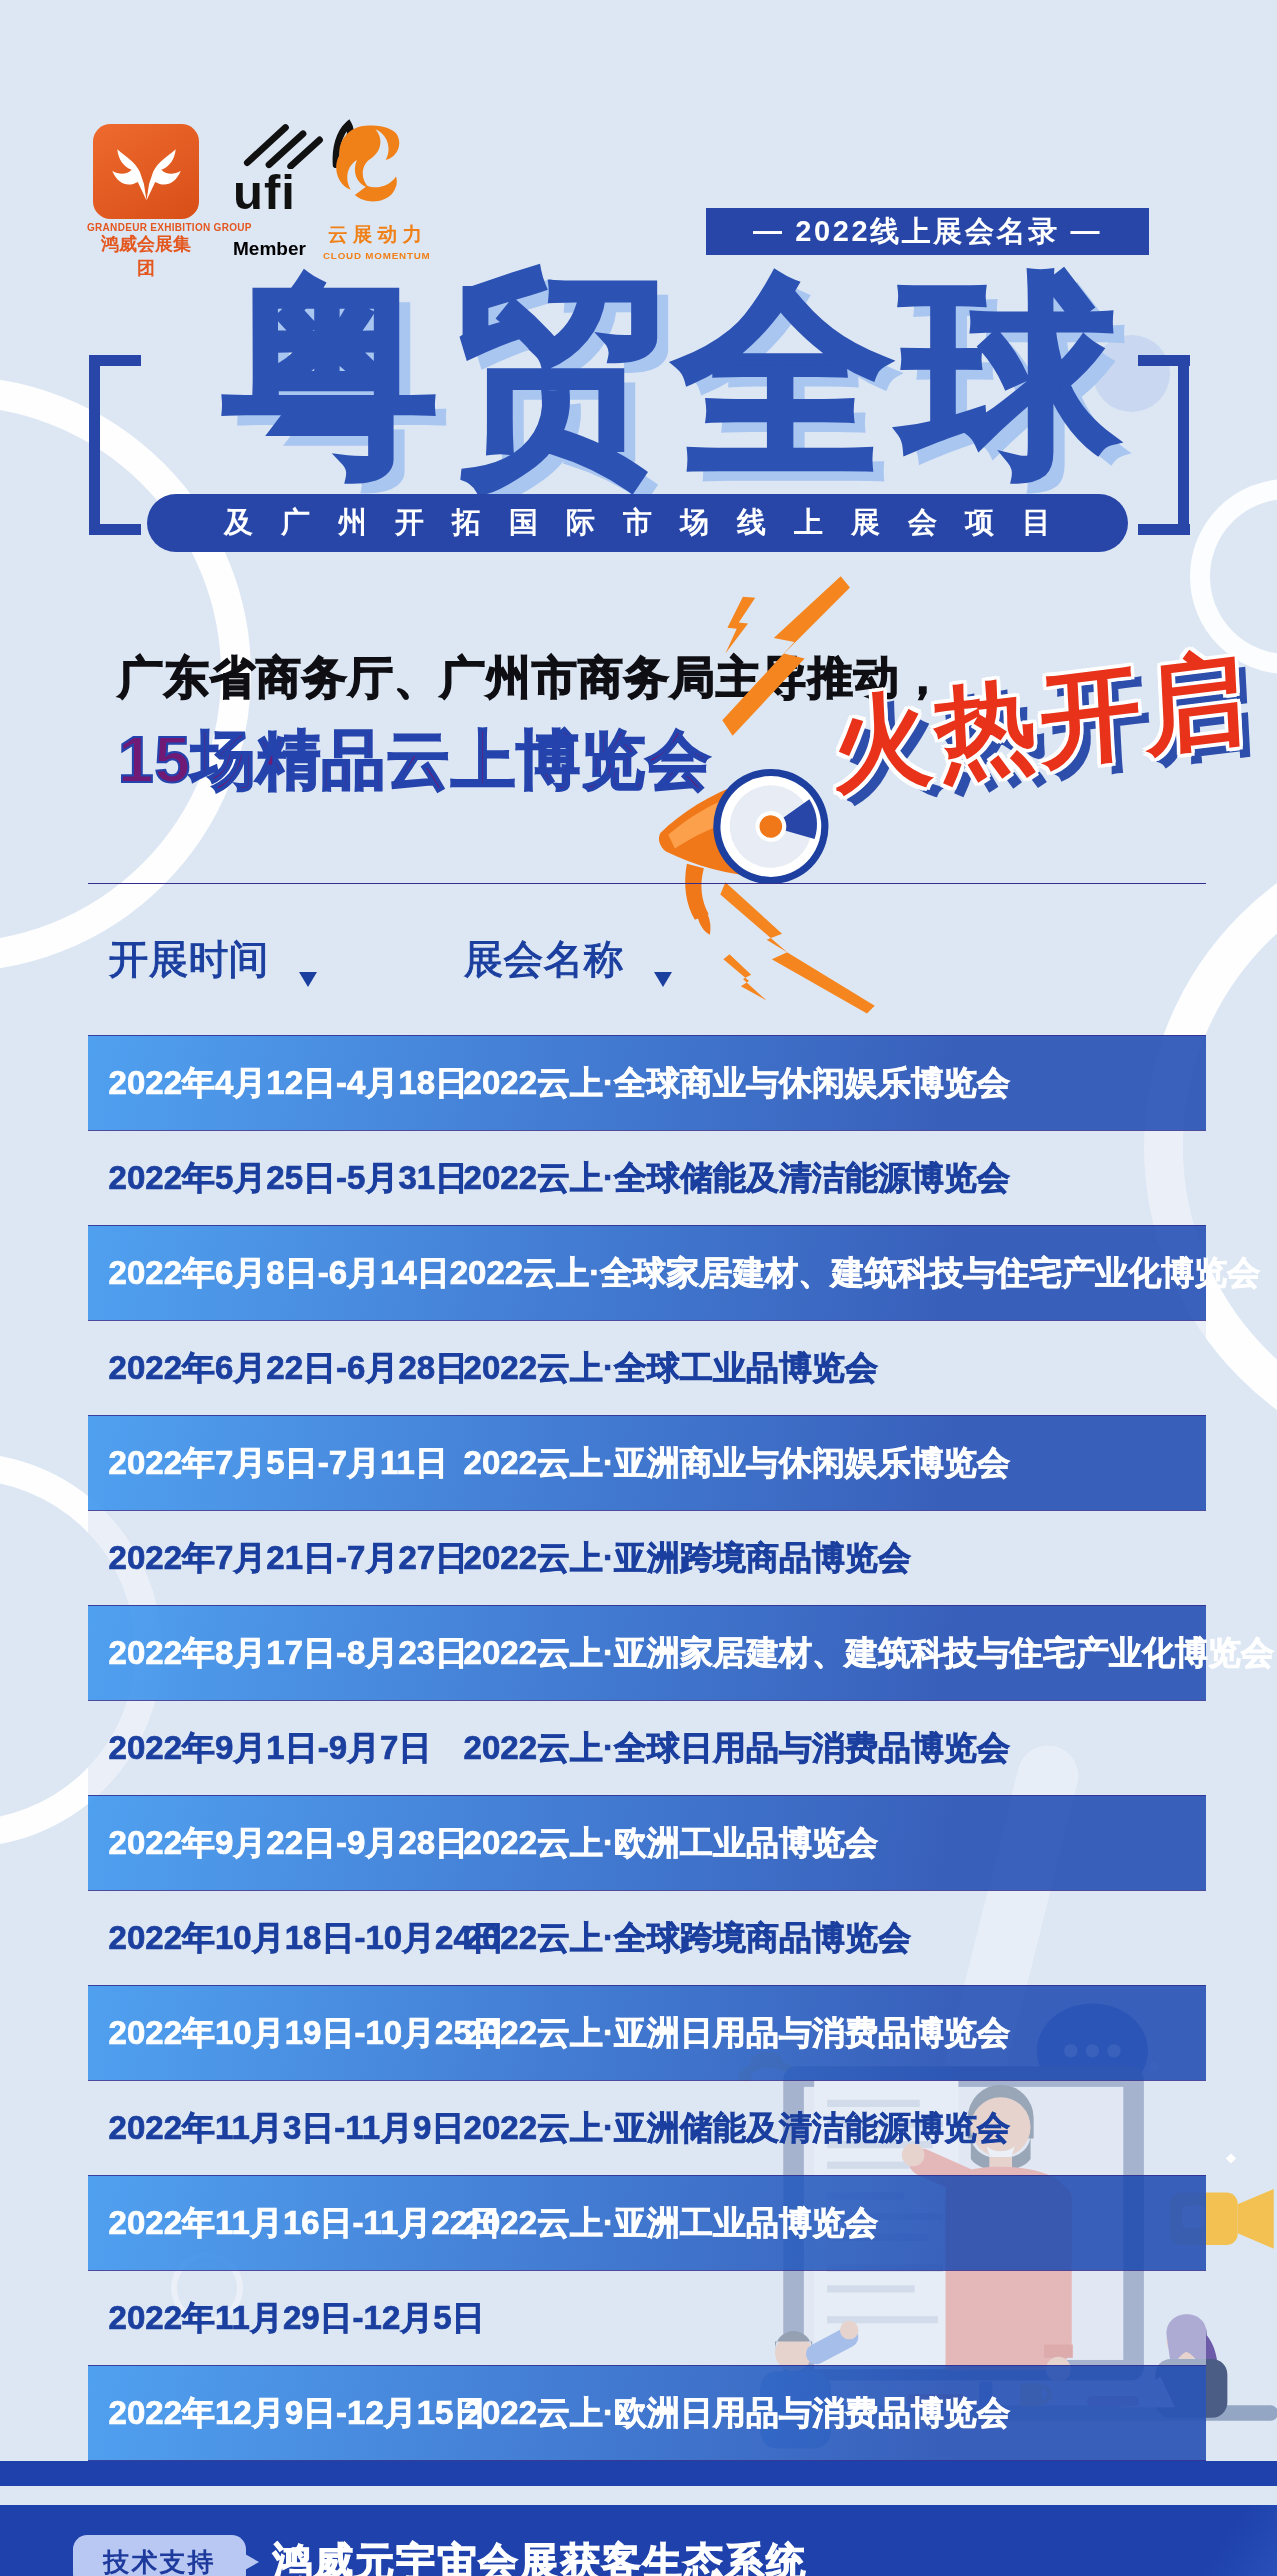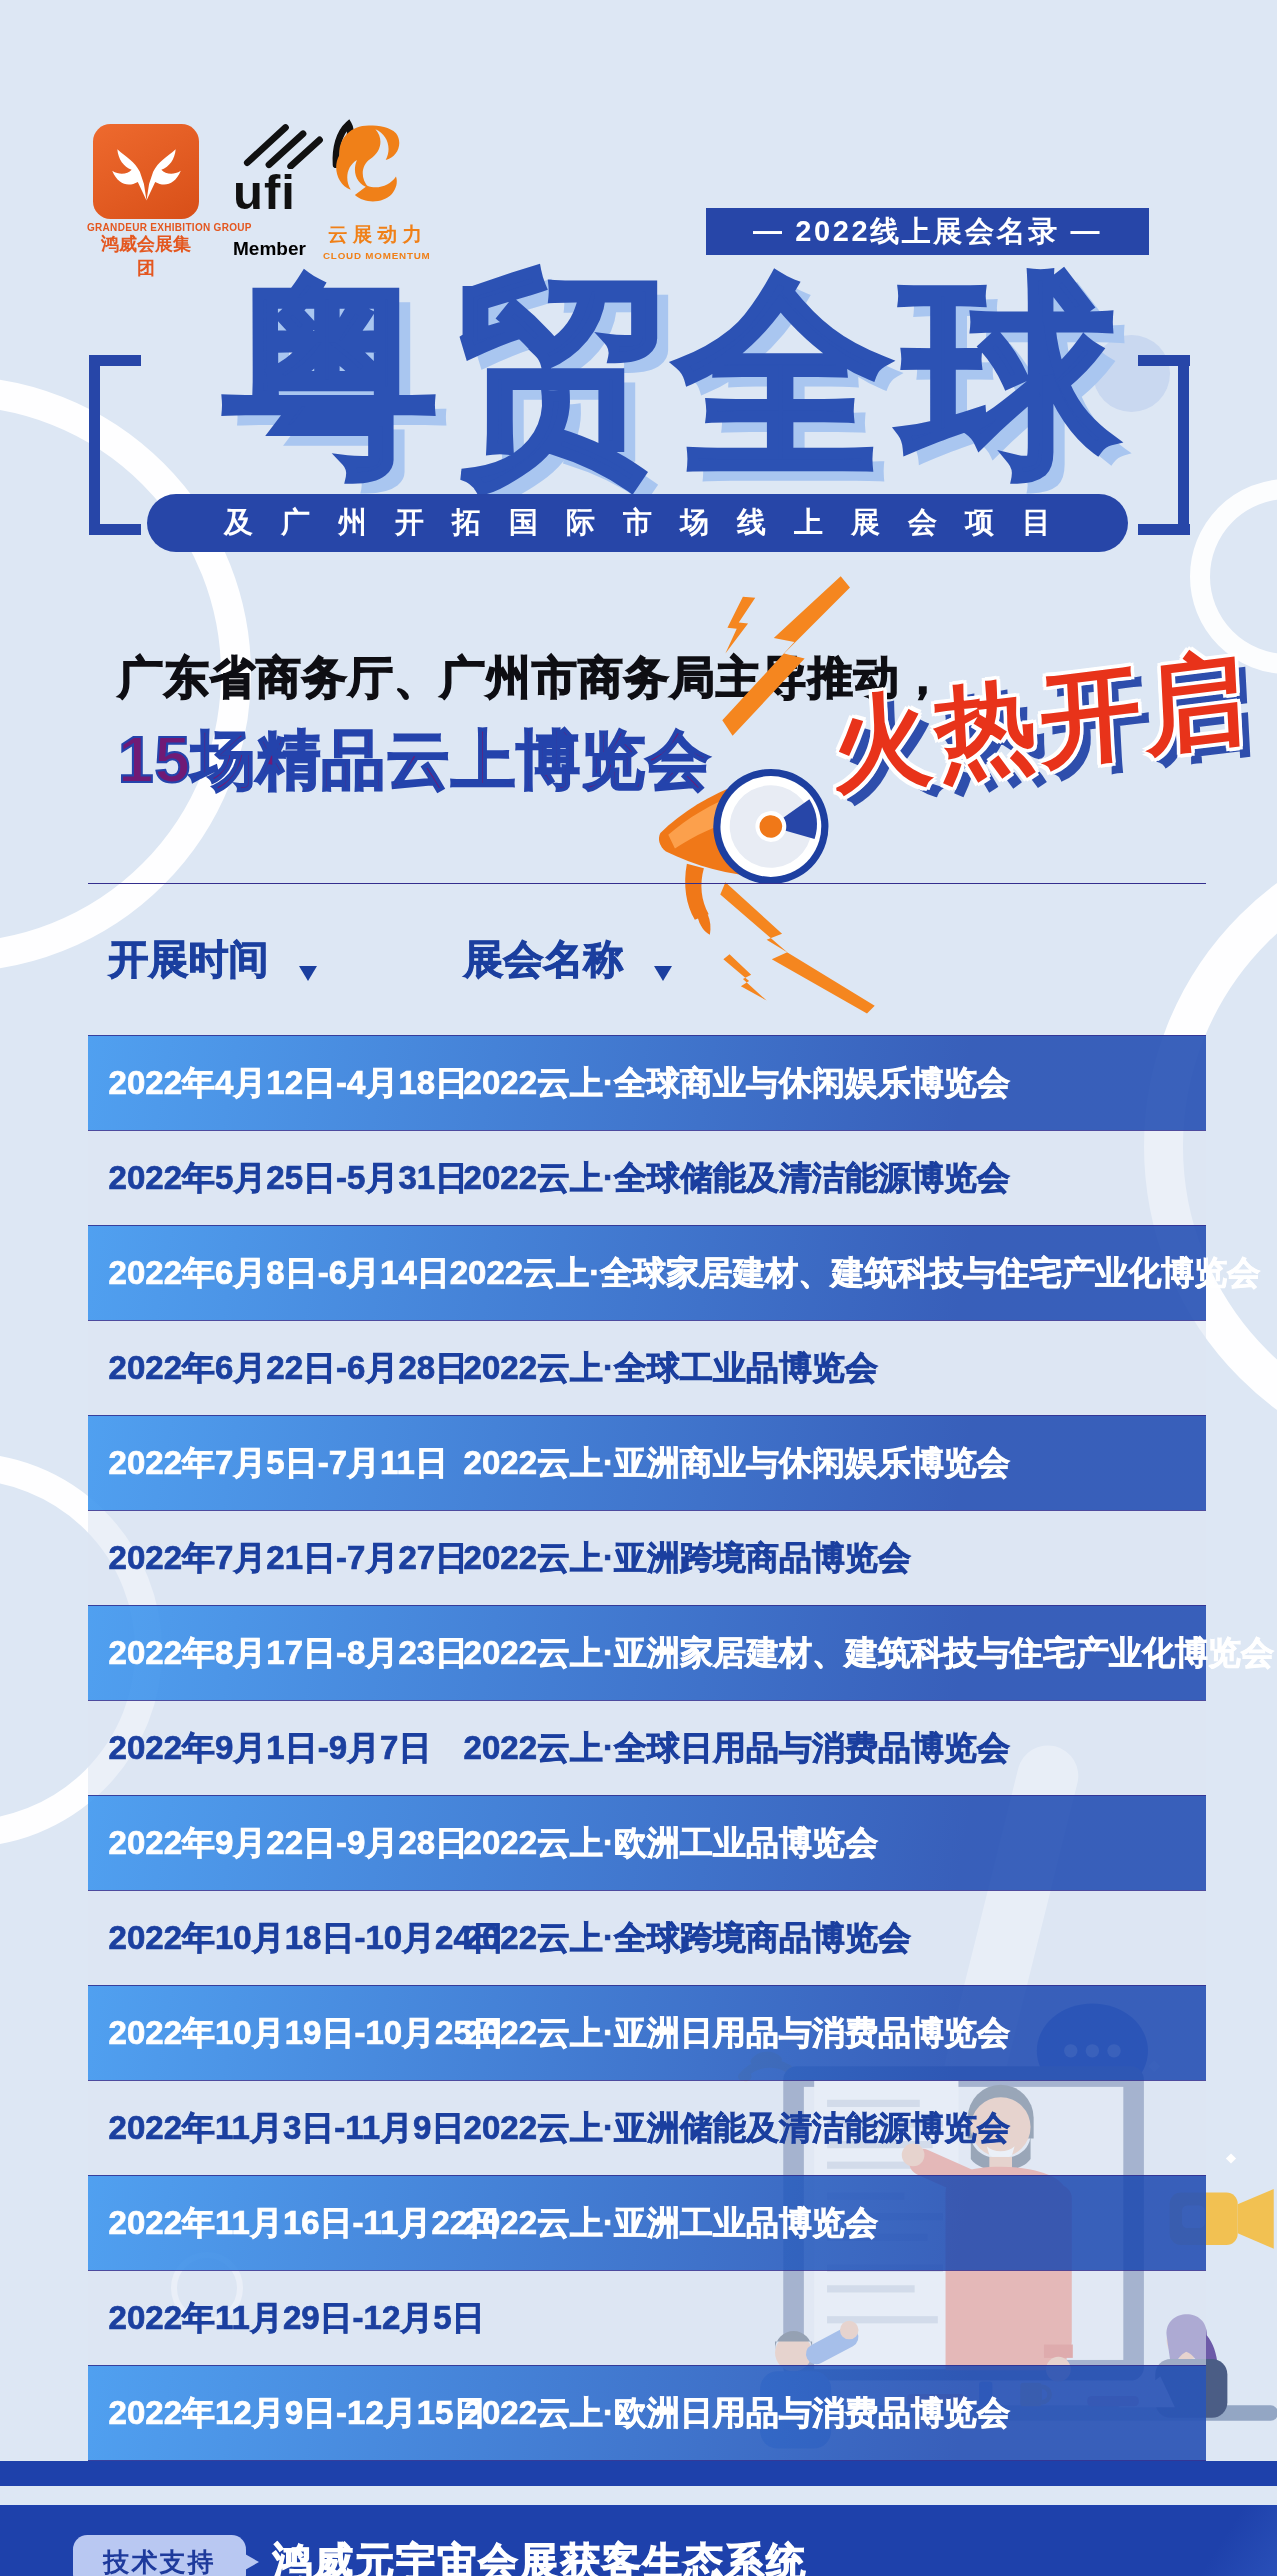--- a/index.html
+++ b/index.html
@@ -61,21 +61,21 @@
   .bolt-top{position:absolute;left:712px;top:576px;}
   .bolt-bottom{position:absolute;left:720px;top:877px;}
   .burst{position:absolute;left:831px;top:681px;font-size:102px;font-weight:900;color:var(--burst-red);
     letter-spacing:3.1px;transform:rotate(-7deg) skewX(-4deg);transform-origin:left center;white-space:nowrap;
     text-shadow:3.6px 0 0 #fff,-3.6px 0 0 #fff,0 3.6px 0 #fff,0 -3.6px 0 #fff,3.1px 3.1px 0 #fff,-3.1px 3.1px 0 #fff,3.1px -3.1px 0 #fff,-3.1px -3.1px 0 #fff,
       10.3px 11.3px 0 rgba(36,70,168,.95);}
 
   
   .extable{position:absolute;left:88px;top:883px;width:1118px;z-index:2;}
   .thead{height:151px;border-top:1.5px solid var(--row-line);display:flex;align-items:center;position:relative;}
-  .th{font-size:40px;font-weight:700;color:var(--text-blue);-webkit-text-stroke:1px var(--text-blue);display:flex;align-items:center;}
+  .th{font-size:40px;font-weight:400;color:var(--text-blue);-webkit-text-stroke:1px var(--text-blue);display:flex;align-items:flex-end;}
   .th1{margin-left:20.6px;width:355px;}
   .th2{margin-left:0;}
   .tri{width:0;height:0;border-left:9.8px solid transparent;border-right:9.8px solid transparent;
     border-top:15.5px solid var(--text-blue);margin-left:30px;margin-top:27px;}
   .trow{height:94px;display:flex;align-items:center;border-top:1px solid rgba(52,47,142,.85);}
   .trow:last-child{border-bottom:1px solid rgba(52,47,142,.85);}
   .trow.blue{background:linear-gradient(100deg,rgba(69,155,240,.93) 0%,rgba(43,85,182,.93) 78%);}
   .trow.light{background:rgba(220,230,243,.58);}
   .cell{font-size:33px;font-weight:900;white-space:nowrap;-webkit-text-stroke:0.7px currentColor;}
   .cell.date{margin-left:20.6px;width:355px;}

